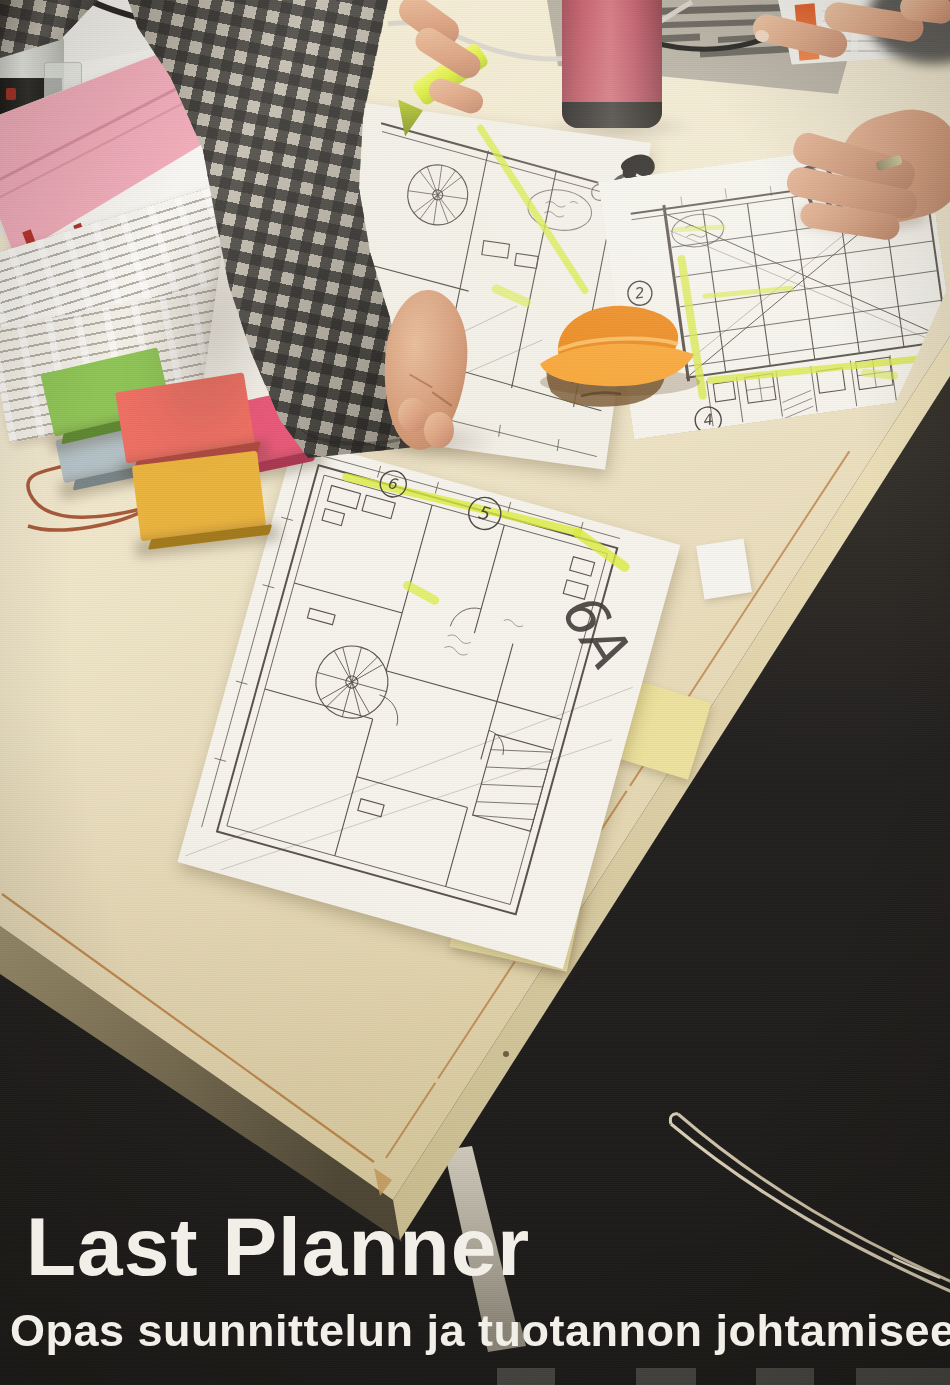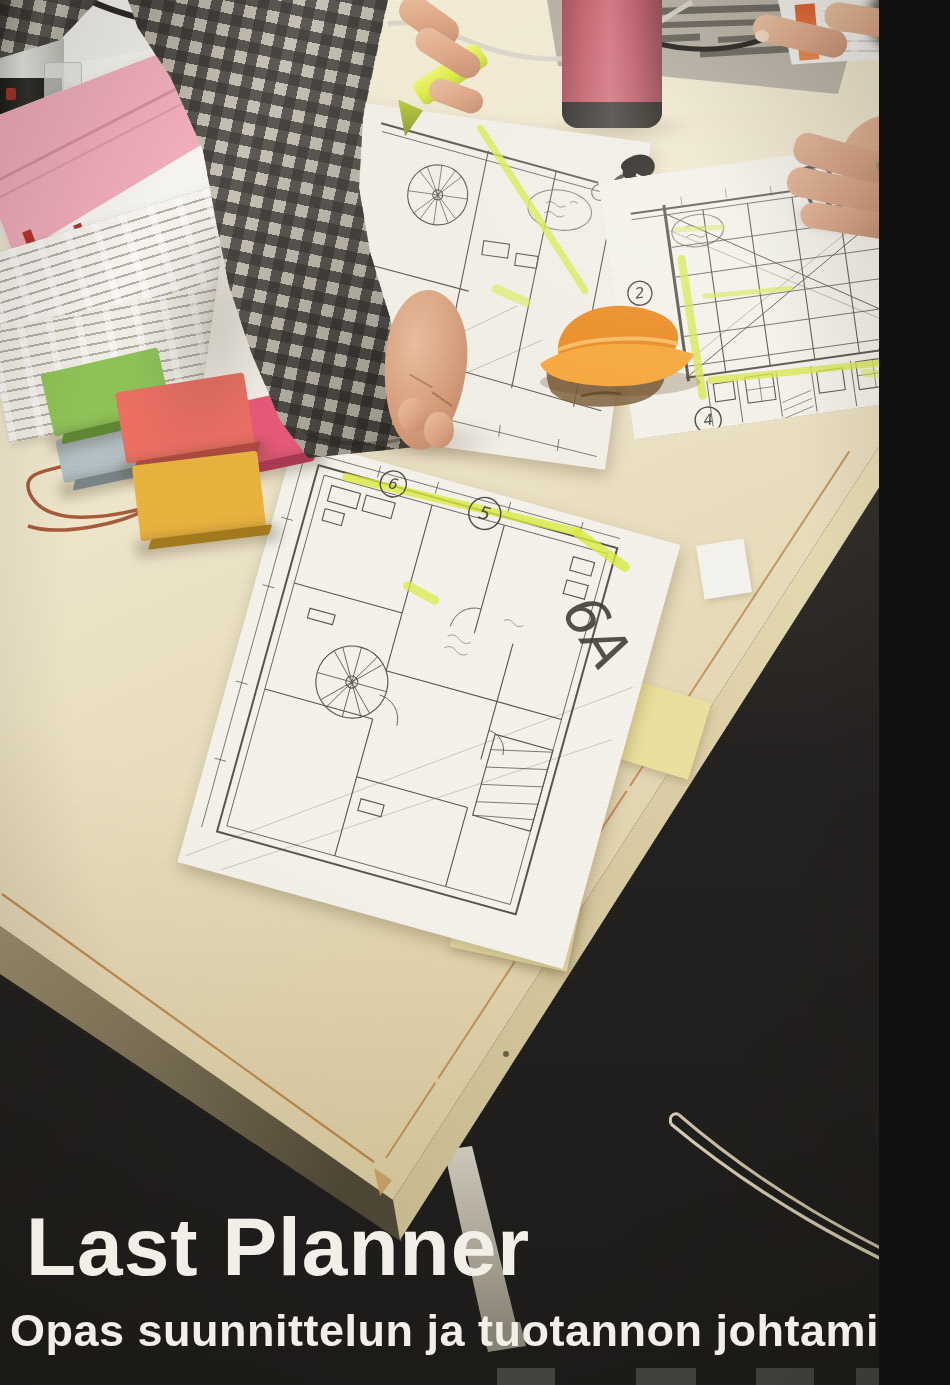--- a/index.html
+++ b/index.html
@@ -1,16 +1,16 @@
 <!DOCTYPE html>
 <html style="--c-floor: #262320; --c-tabletop: #eee5c9; --c-table_seam: #b46f2e; --c-thermos: #c9626f; --c-highlighter: #dced3f; --c-sticky_green: #8fc457; --c-sticky_salmon: #ee6f63; --c-sticky_magenta: #e85878; --c-sticky_yellow: #eab33d; --c-sticky_orange: #f49a2e; --c-sticky_blue: #b3c1c6; --c-gantt_pink: #f2aebb; --c-bar_red: #b5342c; --c-bar_blue: #4f6fae; --c-bar_navy: #27418a; --c-bar_green: #7fae4e; --c-title_text: #f2efe9; --c-shirt_check: #3a3833; --c-skin: #dda482;"><head>
 <meta charset="utf-8">
 <style>
   html,body{margin:0;padding:0;background:#111;}
-  .cover{position:relative;width:879px;height:1385px;overflow:hidden;
+  .cover{position:relative;width:950px;height:1385px;overflow:hidden;
          font-family:"Liberation Sans",sans-serif;}
   .abs{position:absolute;}
   .tl{transform-origin:top left;}
   .floor{inset:0;background:
      radial-gradient(ellipse 700px 500px at 88% 28%, #3a362f 0%, #2b2825 45%, transparent 75%),
      linear-gradient(180deg,#272420 0%, #232120 55%, #1b1a18 100%);
      background-color:var(--c-floor,#262320);}
   svg{display:block;}
   svg text{font-family:"DejaVu Sans",sans-serif;}
   .hand-text{font-style:italic;fill:#3e3933;opacity:.88;}

